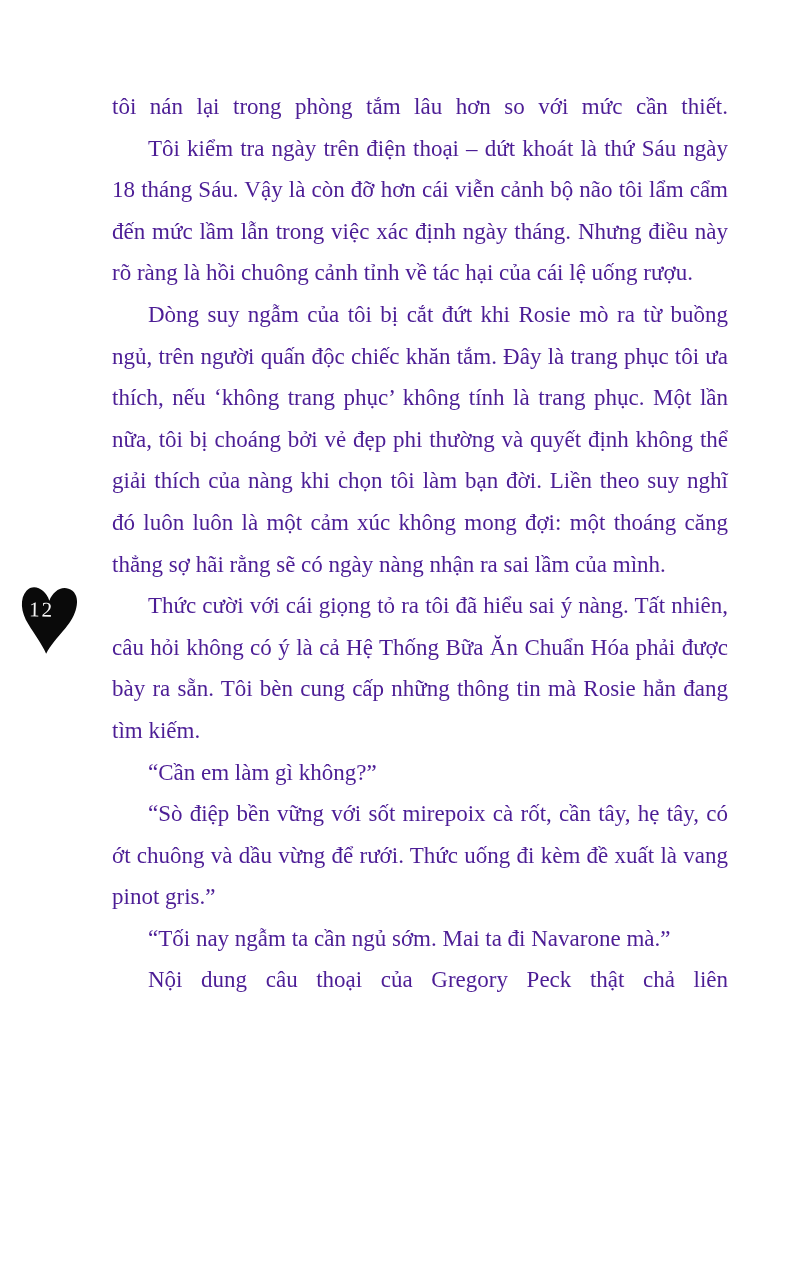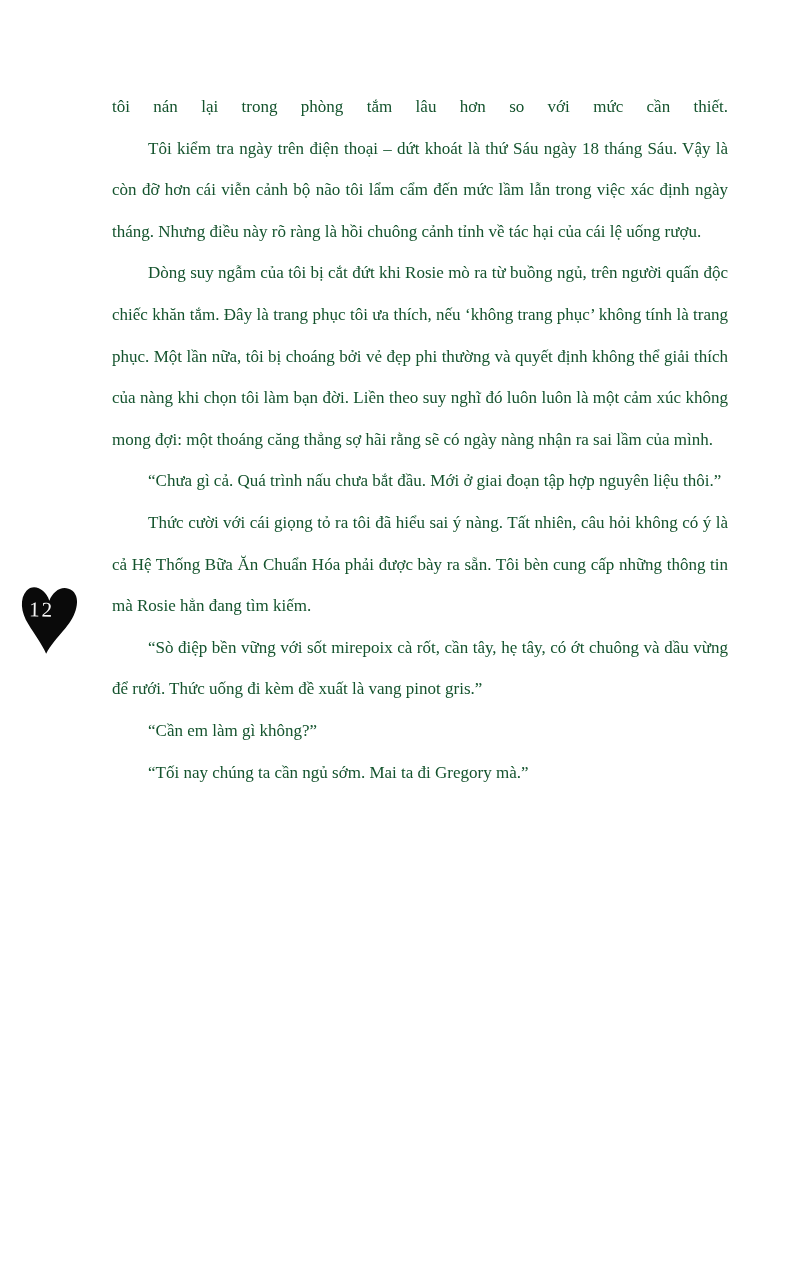--- a/index.html
+++ b/index.html
@@ -17,22 +17,22 @@
   .book-page {
     position: absolute;
     inset: 0;
     background: #ffffff;
   }
   .text-block {
     position: absolute;
     left: 112px;
     top: 86px;
     width: 616px;
-    color: #14532d;
-    font-size: 17px;
+    color: #4c1d95;
+    font-size: 23px;
     line-height: 41.6px;
     text-align: justify;
     text-justify: inter-word;
   }
   .text-block p {
     margin: 0;
     padding: 0;
   }
   .text-block p.indent {
     text-indent: 36px;
@@ -83,20 +83,20 @@
                C 55 30, 59 13, 50 6
                C 41 0, 32 7, 29 17 Z"></path>
     </svg>
     <span class="page-num">12</span>
   </div>
 
   <div class="text-block">
     <p class="fill">tôi nán lại trong phòng tắm lâu hơn so với mức cần thiết.</p>
     <p class="indent">Tôi kiểm tra ngày trên điện thoại – dứt khoát là thứ Sáu ngày 18 tháng Sáu. Vậy là còn đỡ hơn cái viễn cảnh bộ não tôi lẩm cẩm đến mức lầm lẫn trong việc xác định ngày tháng. Nhưng điều này rõ ràng là hồi chuông cảnh tỉnh về tác hại của cái lệ uống rượu.</p>
     <p class="indent">Dòng suy ngẫm của tôi bị cắt đứt khi Rosie mò ra từ buồng ngủ, trên người quấn độc chiếc khăn tắm. Đây là trang phục tôi ưa thích, nếu ‘không trang phục’ không tính là trang phục. Một lần nữa, tôi bị choáng bởi vẻ đẹp phi thường và quyết định không thể giải thích của nàng khi chọn tôi làm bạn đời. Liền theo suy nghĩ đó luôn luôn là một cảm xúc không mong đợi: một thoáng căng thẳng sợ hãi rằng sẽ có ngày nàng nhận ra sai lầm của mình.</p>
-    <p class="indent">“Chưa gì cả. Quá trình nấu chưa bắt đầu. Mới ở giai đoạn tập hợp nguyên liệu thôi.”</p>
     <p class="indent">Thức cười với cái giọng tỏ ra tôi đã hiểu sai ý nàng. Tất nhiên, câu hỏi không có ý là cả Hệ Thống Bữa Ăn Chuẩn Hóa phải được bày ra sẵn. Tôi bèn cung cấp những thông tin mà Rosie hẳn đang tìm kiếm.</p>
+    <p class="indent">“Cần em làm gì không?”</p>
     <p class="indent">“Sò điệp bền vững với sốt mirepoix cà rốt, cần tây, hẹ tây, có ớt chuông và dầu vừng để rưới. Thức uống đi kèm đề xuất là vang pinot gris.”</p>
-    <p class="indent">“Cần em làm gì không?”</p>
-    <p class="indent">“Tối nay chúng ta cần ngủ sớm. Mai ta đi Gregory mà.”</p>
+    <p class="indent">“Tối nay ngẫm ta cần ngủ sớm. Mai ta đi Navarone mà.”</p>
+    <p class="indent fill">Nội dung câu thoại của Gregory Peck thật chả liên</p>
   </div>
 
 </div>
 
 </body></html>

